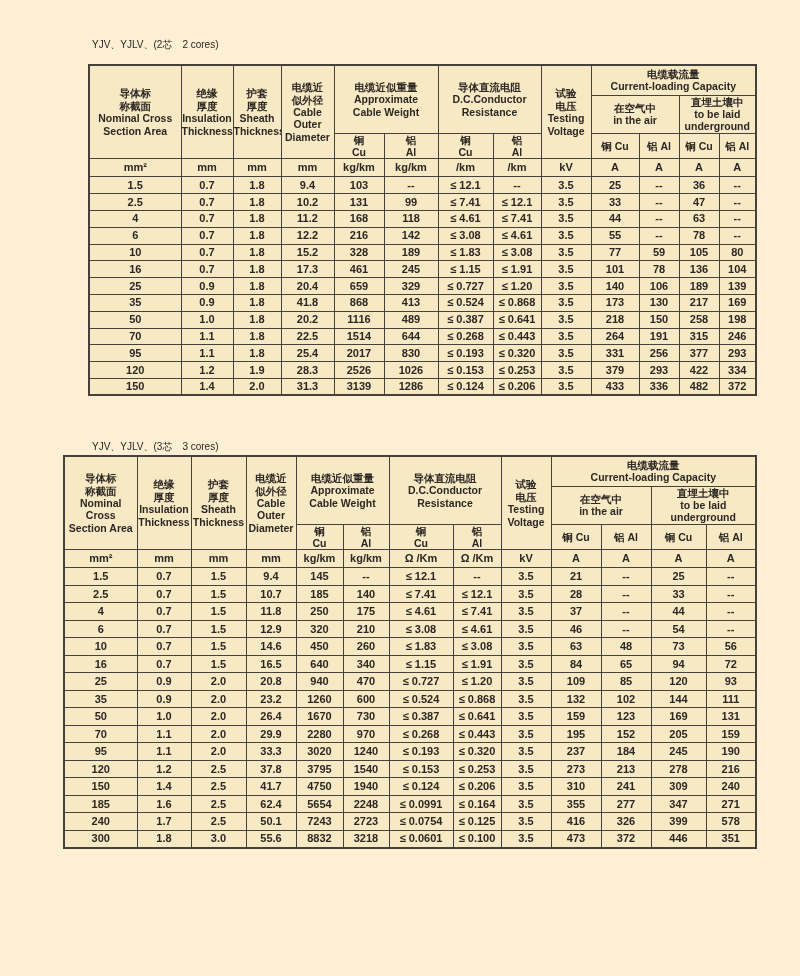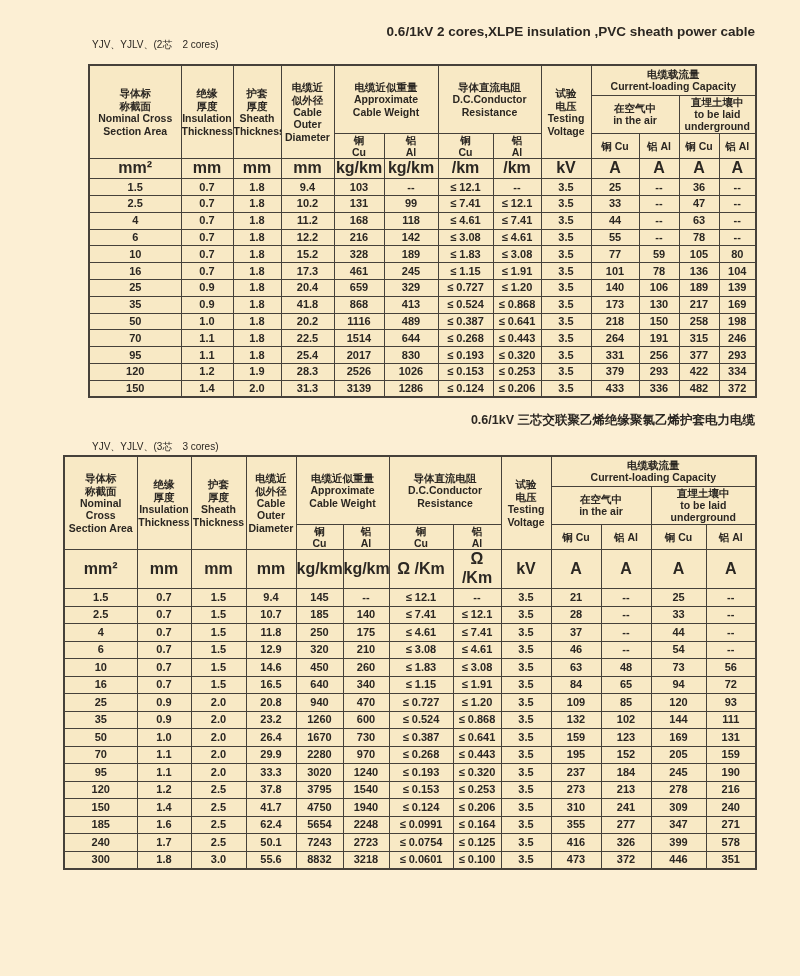--- a/index.html
+++ b/index.html
@@ -25,35 +25,34 @@
   th,td{
     border:1px solid #46413a;
     font-weight:bold;
     text-align:center;
     vertical-align:middle;
     padding:0;
     overflow:hidden;
   }
   thead th{font-size:10.5px;line-height:1.18;font-weight:bold;}
   .ln{display:block;white-space:pre-line;}
-  tr.units th{font-size:16px;height:17px;margin-left:22px;}
+  tr.units th{font-size:11px;height:17px;margin-left:22px;}
   tbody td{font-size:11px;line-height:1;}
   .t1 tbody tr{height:16.8px;}
   .t2 tbody tr{height:17.5px;}
   .t1{left:88px;top:64px;width:667px;}
   .t2{left:63px;top:455px;width:692px;}
   .t1 .r1{height:30px;} .t1 .r2{height:27px;} .t1 .r3{height:25px;}
   .t2 .r1{height:30px;} .t2 .r2{height:28px;} .t2 .r3{height:25px;}
 </style>
 </head>
 <body>
 
 <div class="sheet">
 
-  <div class="title-en" style="top:24px">0.6/1kV 2 cores,XLPE insulation ,PVC sheath power cable</div>
   <div class="model" style="top:38px">YJV、YJLV、(2芯　2 cores)</div>
 
   <table class="t1">
     <colgroup>
       <col style="width:92px">
         <col style="width:52px">
         <col style="width:48px">
         <col style="width:53px">
       <col style="width:50px">
         <col style="width:54px">
@@ -354,21 +353,20 @@
           <td>≤ 0.206</td>
           <td>3.5</td>
           <td>433</td>
           <td>336</td>
           <td>482</td>
           <td>372</td>
         </tr>
       </tbody>
   </table>
 
-  <div class="title-cn" style="top:412px">0.6/1kV 三芯交联聚乙烯绝缘聚氯乙烯护套电力电缆</div>
   <div class="model" style="top:440px">YJV、YJLV、(3芯　3 cores)</div>
 
   <table class="t2">
     <colgroup>
       <col style="width:73px">
         <col style="width:54px">
         <col style="width:55px">
         <col style="width:50px">
       <col style="width:47px">
         <col style="width:46px">

